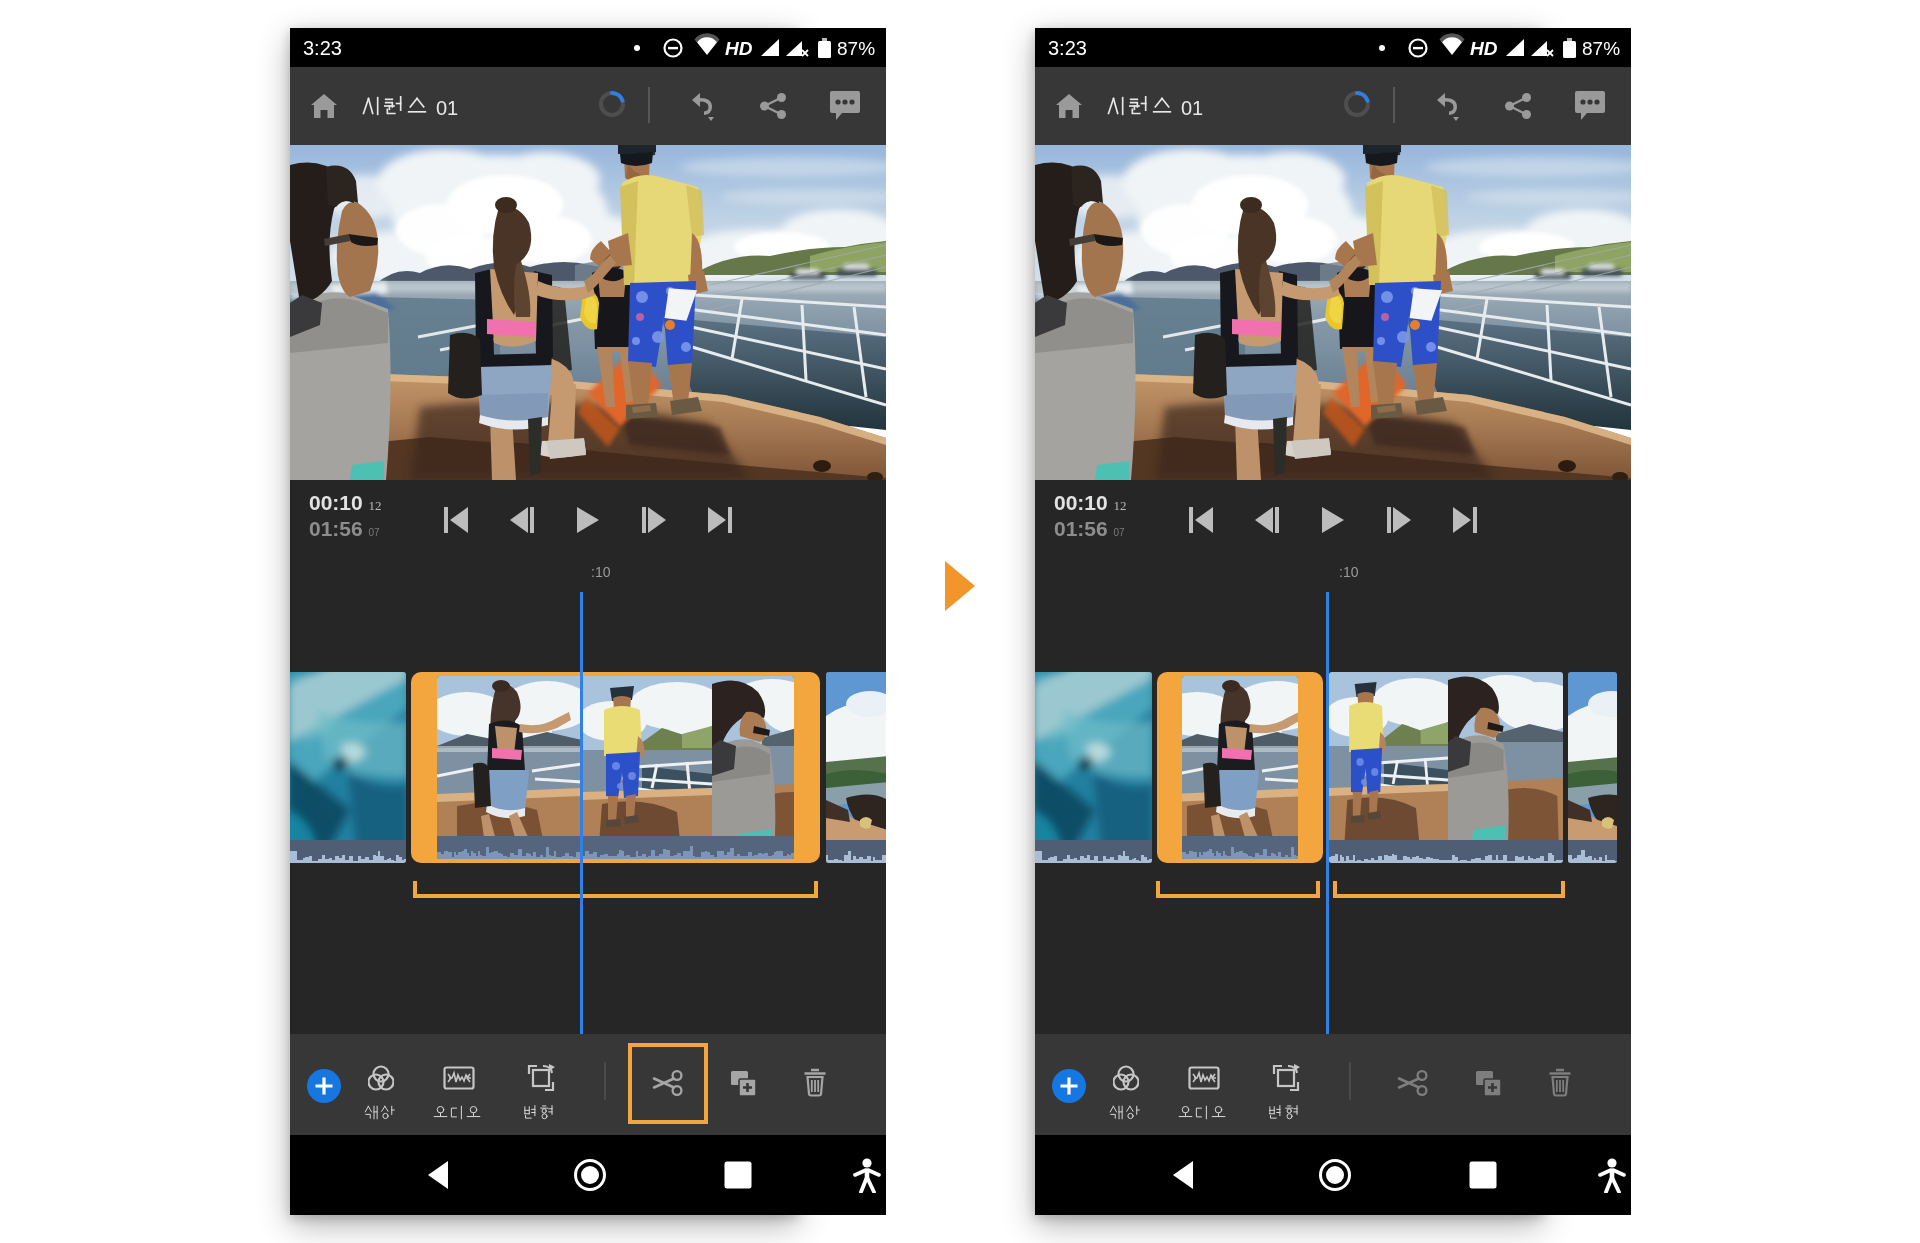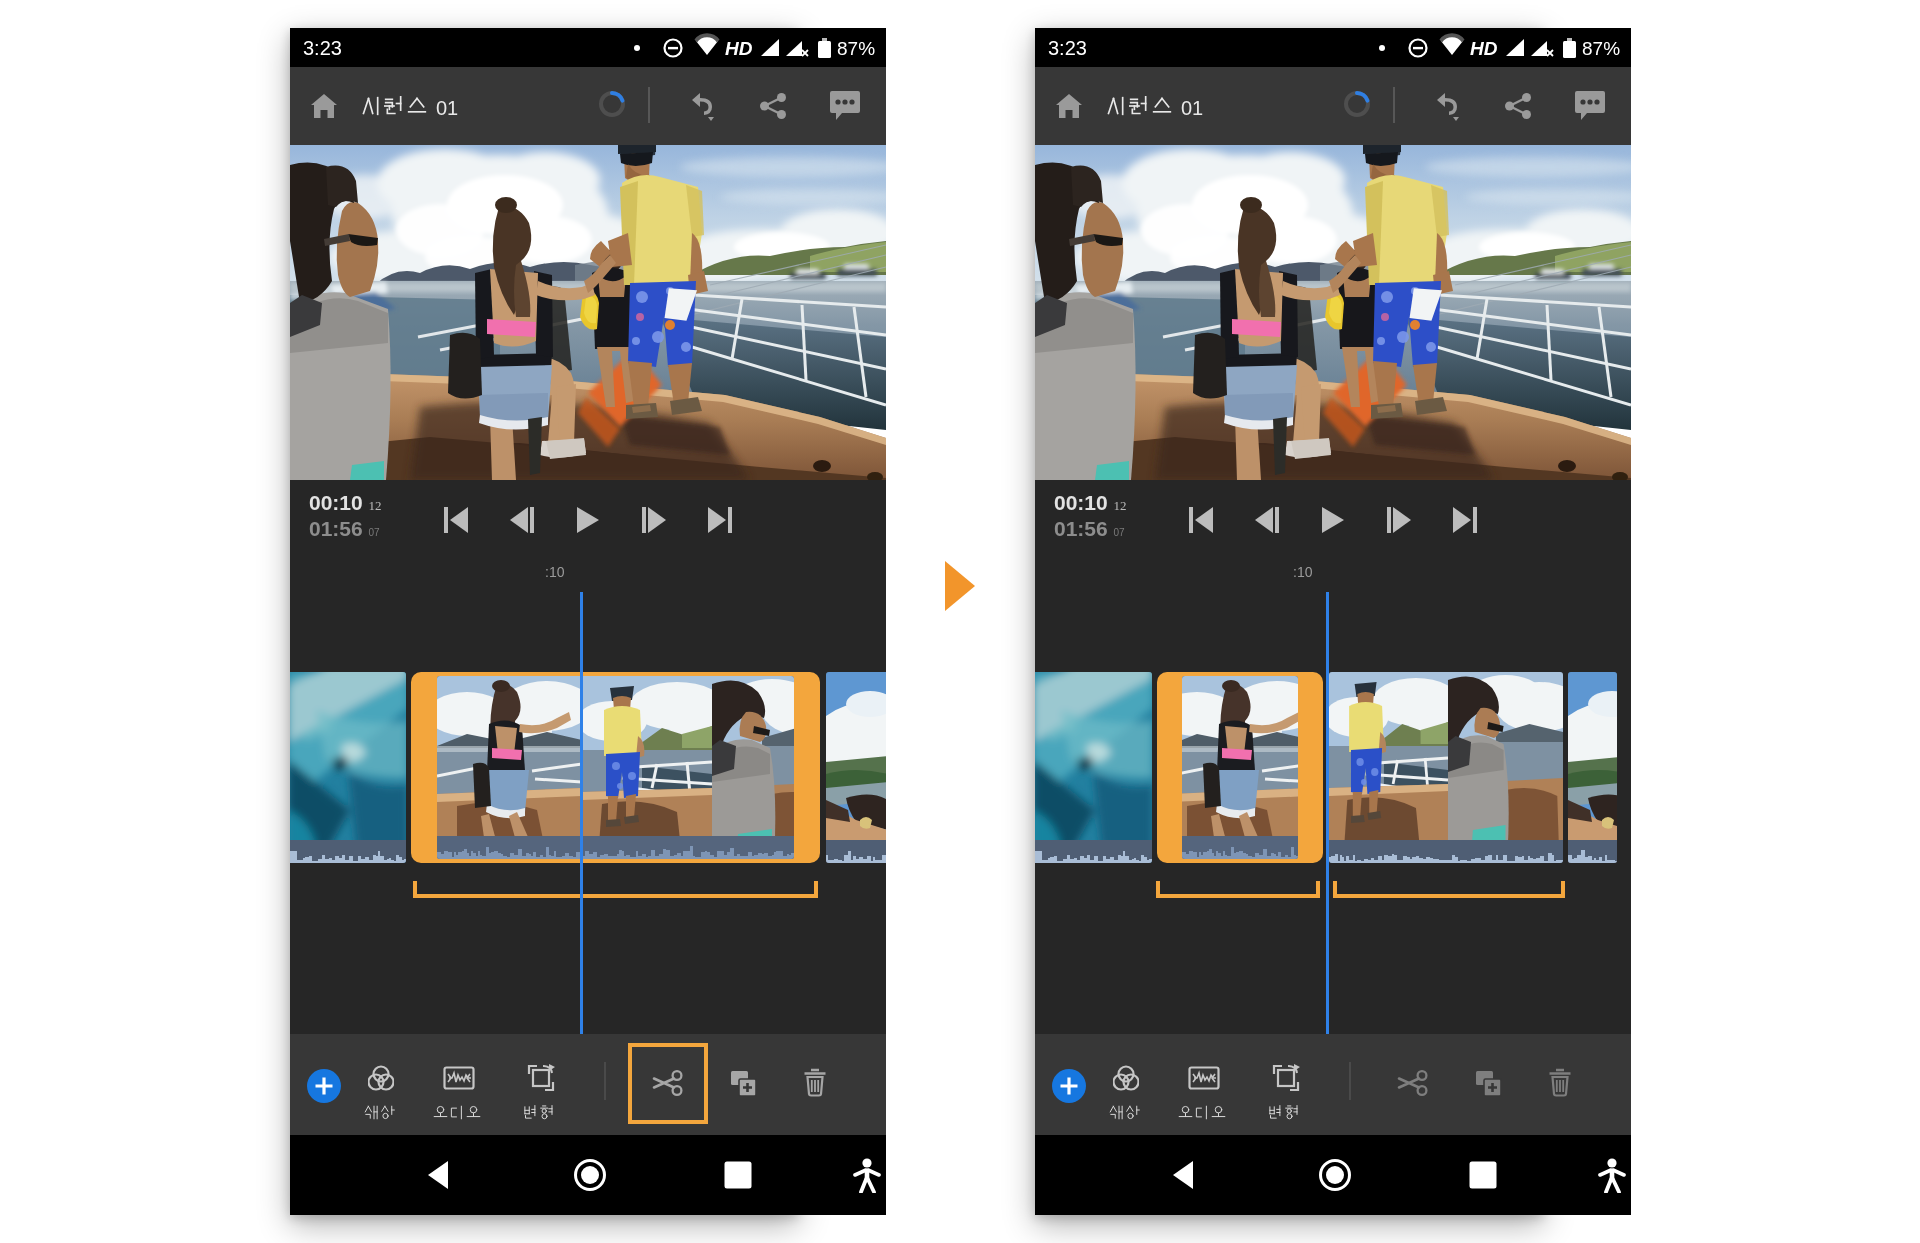--- a/index.html
+++ b/index.html
@@ -12,21 +12,21 @@
   .appbar{position:absolute;left:0;top:39px;width:596px;height:78px;background:#373737;}
   .video{position:absolute;left:0;top:117px;}
   .mid{position:absolute;left:0;top:452px;width:596px;height:554px;background:#262626;}
   .toolbar{position:absolute;left:0;top:1006px;width:596px;height:101px;background:#373737;}
   .navbar{position:absolute;left:0;top:1107px;width:596px;height:80px;background:#000;}
   .clock{position:absolute;left:13px;top:9px;color:#fff;font-size:20px;}
   .tc1{position:absolute;left:19px;top:463px;color:#e2e2e2;font-size:21px;font-weight:700;}
   .tc1 span{font-size:13px;font-weight:400;color:#b9b9b9;font-family:Liberation Serif, serif;}
   .tc2{position:absolute;left:19px;top:489px;color:#8d8d8d;font-size:21px;font-weight:700;}
   .tc2 span{font-size:10px;font-weight:400;color:#7a7a7a;}
-  .rlabel{position:absolute;top:536px;color:#9b9b9b;font-size:14px;}
+  .rlabel{position:absolute;top:536px;color:#9b9b9b;font-size:14px;margin-left:46px;}
   .playhead{position:absolute;top:564px;width:3px;height:442px;background:#2f81e8;}
   .arrow{position:absolute;left:945px;top:561px;width:0;height:0;
      border-left:30px solid #f2952b;border-top:25px solid transparent;border-bottom:25px solid transparent;}
   .clip{position:absolute;top:644px;height:191px;background:#40515f;overflow:hidden;border-radius:3px;}
   .clip svg{display:block;}
   .selbox{position:absolute;top:644px;height:191px;background:#f3a63d;border-radius:10px;}
   .thumbwrap{position:absolute;top:648px;height:183px;overflow:hidden;border-radius:3px;background:#40515f;}
   .wave{position:absolute;bottom:0;left:0;right:0;height:23px;}
   .bracket{position:absolute;top:853px;height:13px;border-left:4px solid #f3a63d;border-right:4px solid #f3a63d;border-bottom:4px solid #f3a63d;}
 </style>

